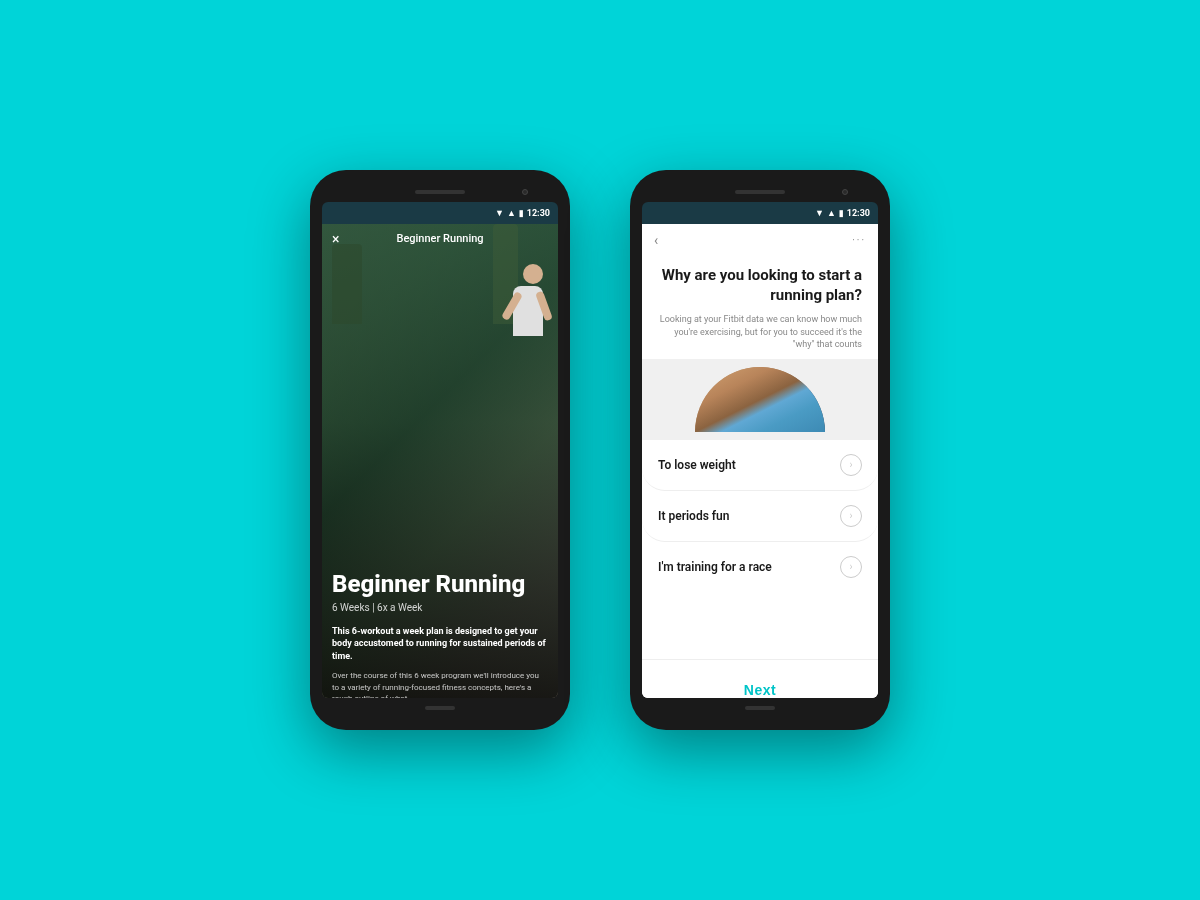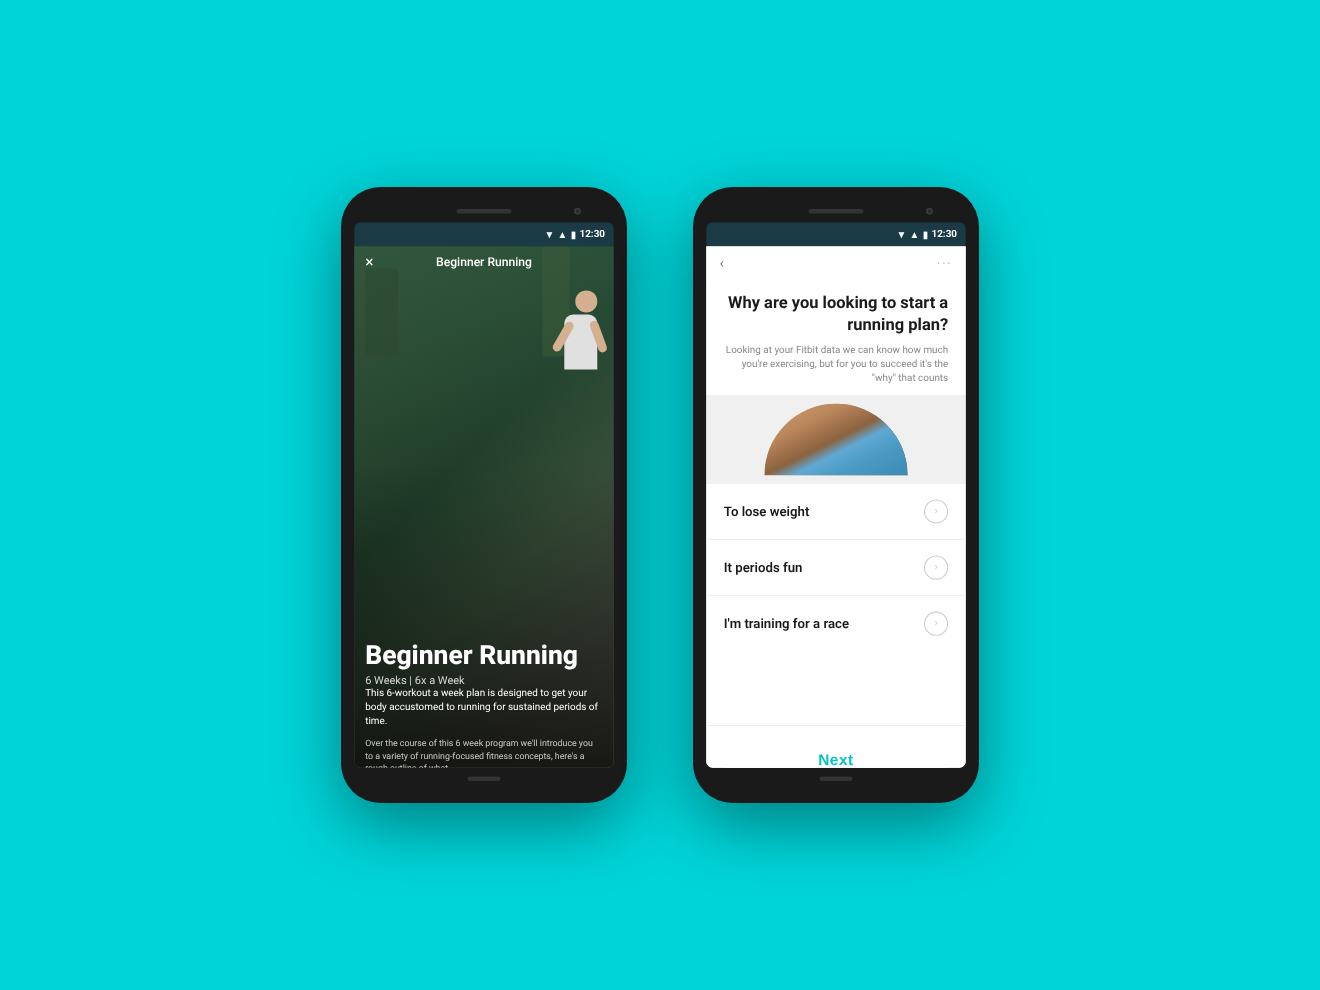--- a/index.html
+++ b/index.html
@@ -155,26 +155,27 @@
       color: white;
       font-size: 24px;
       font-weight: 800;
       line-height: 1.1;
       margin-bottom: 4px;
     }
 
     .running-subtitle {
       color: rgba(255,255,255,0.8);
       font-size: 10px;
+      margin-bottom: 12px;
     }
 
     .running-desc {
       color: white;
       font-size: 9px;
-      font-weight: 400;
+      font-weight: 700;
       line-height: 1.4;
       margin-bottom: 8px;
     }
 
     .running-detail {
       color: rgba(255,255,255,0.75);
       font-size: 8px;
       line-height: 1.4;
       margin-bottom: 6px;
     }
@@ -265,20 +266,21 @@
       overflow: hidden;
     }
 
     .quiz-option {
       display: flex;
       align-items: center;
       justify-content: space-between;
       padding: 14px 16px;
       border-bottom: 1px solid #eee;
       cursor: pointer;
+      border-radius: 23px;
     }
 
     .quiz-option:last-child {
       border-bottom: none;
     }
 
     .option-text {
       font-size: 12px;
       font-weight: 600;
       color: #1a1a1a;

